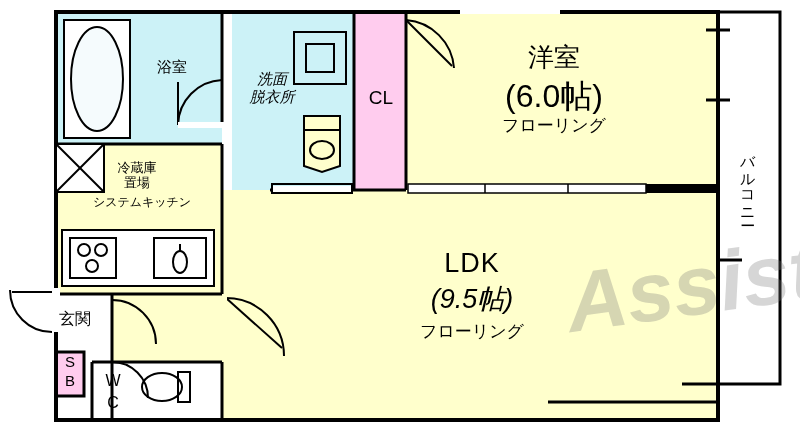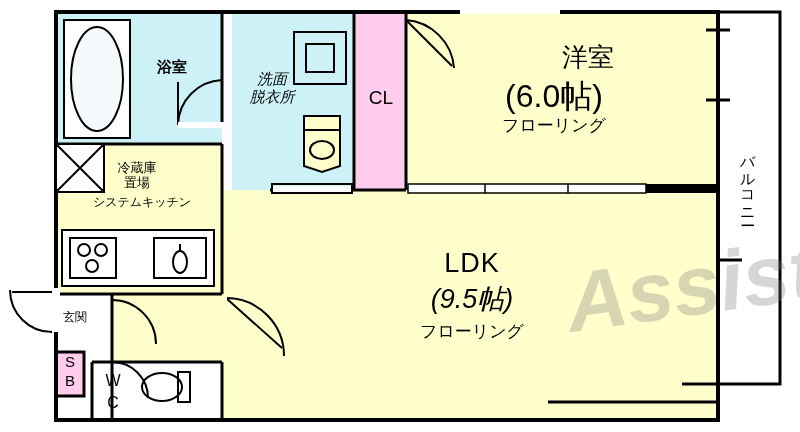--- a/index.html
+++ b/index.html
@@ -198,37 +198,37 @@
     <line x1="706" y1="100" x2="730" y2="100"></line>
     <line x1="718" y1="260" x2="742" y2="260"></line>
   </g>
 
   <g stroke="#ffffff" stroke-width="4">
     <line x1="460" y1="12" x2="560" y2="12"></line>
   </g>
 
 </svg>
 
-<div class="lbl" style="left:132px; top:58px; width:80px; font-size:15px;font-weight:bold;">浴室</div>
+<div class="lbl" style="left:132px; top:58px; width:80px; font-size:15px;">浴室</div>
 
 <div class="lbl" style="left:234px; top:70px; width:76px; font-size:15px;font-style:italic;">洗面<br>脱衣所</div>
 
 <div class="lbl" style="left:358px; top:87px; width:46px; font-size:19px;">CL</div>
 
 <div class="lbl" style="left:100px; top:160px; width:74px; font-size:13px;">冷蔵庫<br>置場</div>
 
 <div class="lbl" style="left:55px; top:195px; width:174px; font-size:12px;">システムキッチン</div>
 
-<div class="lbl" style="left:46px; top:310px; width:58px; font-size:12px;text-align:center;">玄関</div>
+<div class="lbl" style="left:46px; top:310px; width:58px; font-size:16px;text-align:center;">玄関</div>
 
 <div class="lbl" style="left:58px; top:353px; width:24px; font-size:15px; line-height:1.25;">S<br>B</div>
 
 <div class="lbl" style="left:96px; top:370px; width:34px; font-size:16px; line-height:1.35;">W<br>C</div>
 
-<div class="lbl" style="left:494px; top:42px; width:120px; font-size:26px;text-align:right;">洋室</div>
+<div class="lbl" style="left:494px; top:42px; width:120px; font-size:26px;">洋室</div>
 <div class="lbl" style="left:484px; top:78px; width:140px; font-size:32px;">(6.0帖)</div>
 <div class="lbl" style="left:464px; top:116px; width:180px; font-size:17px;">フローリング</div>
 
 <div class="lbl" style="left:412px; top:248px; width:120px; font-size:27px; letter-spacing:1px;">LDK</div>
 <div class="lbl" style="left:402px; top:284px; width:140px; font-size:27px;font-style:italic;">(9.5帖)</div>
 <div class="lbl" style="left:382px; top:322px; width:180px; font-size:17px;">フローリング</div>
 
 <div class="lbl-v" style="left:740px; top:122px; height:120px; font-size:15px;">バルコニー</div>
 
 <div class="watermark" style="left:560px; top:256px; font-size:84px; transform:rotate(-8deg); transform-origin:left top;">Assist</div>

